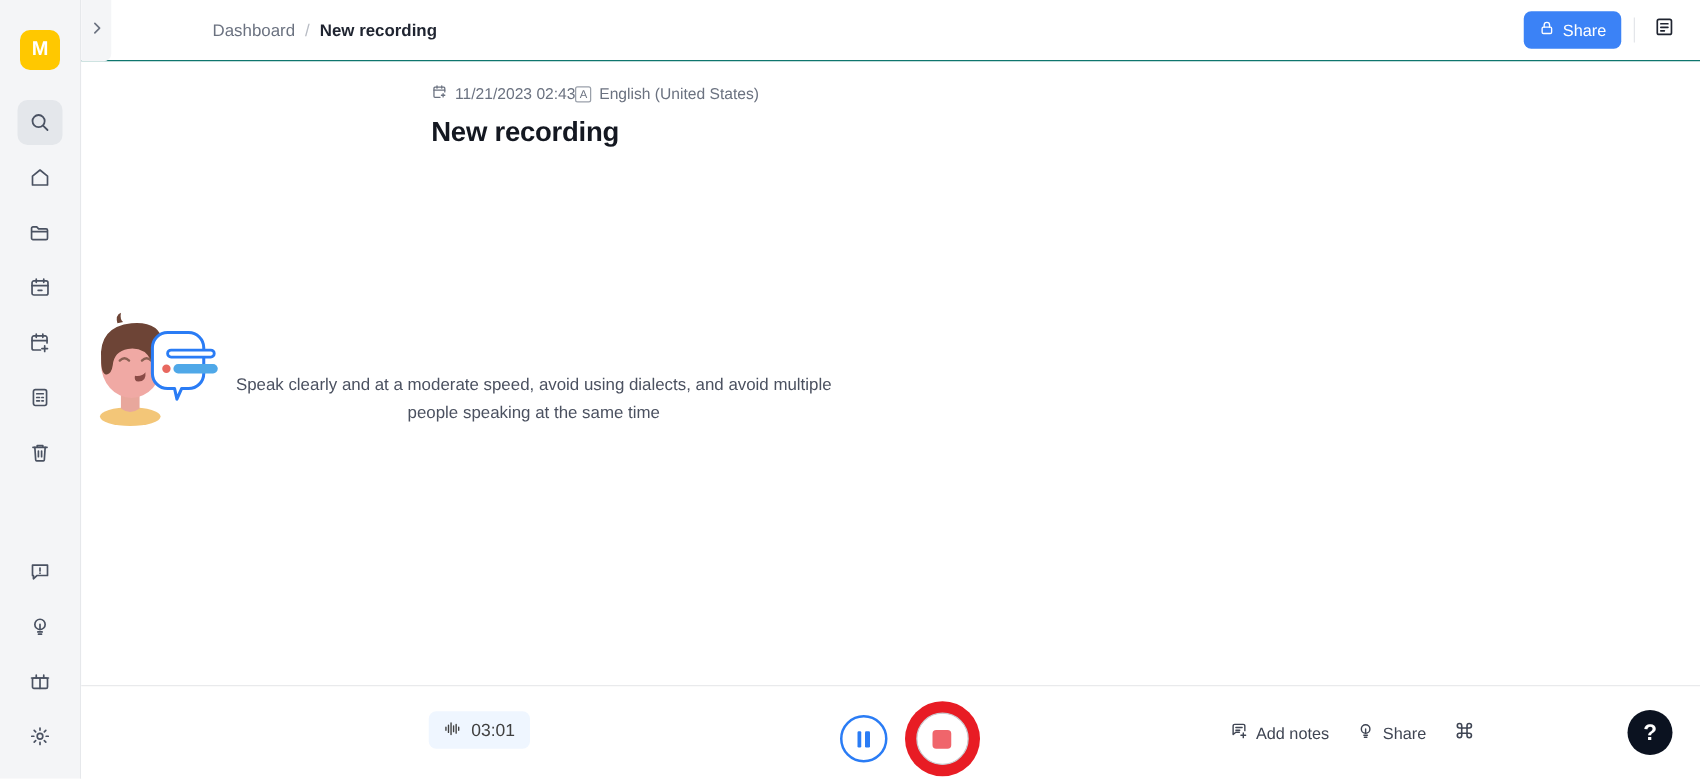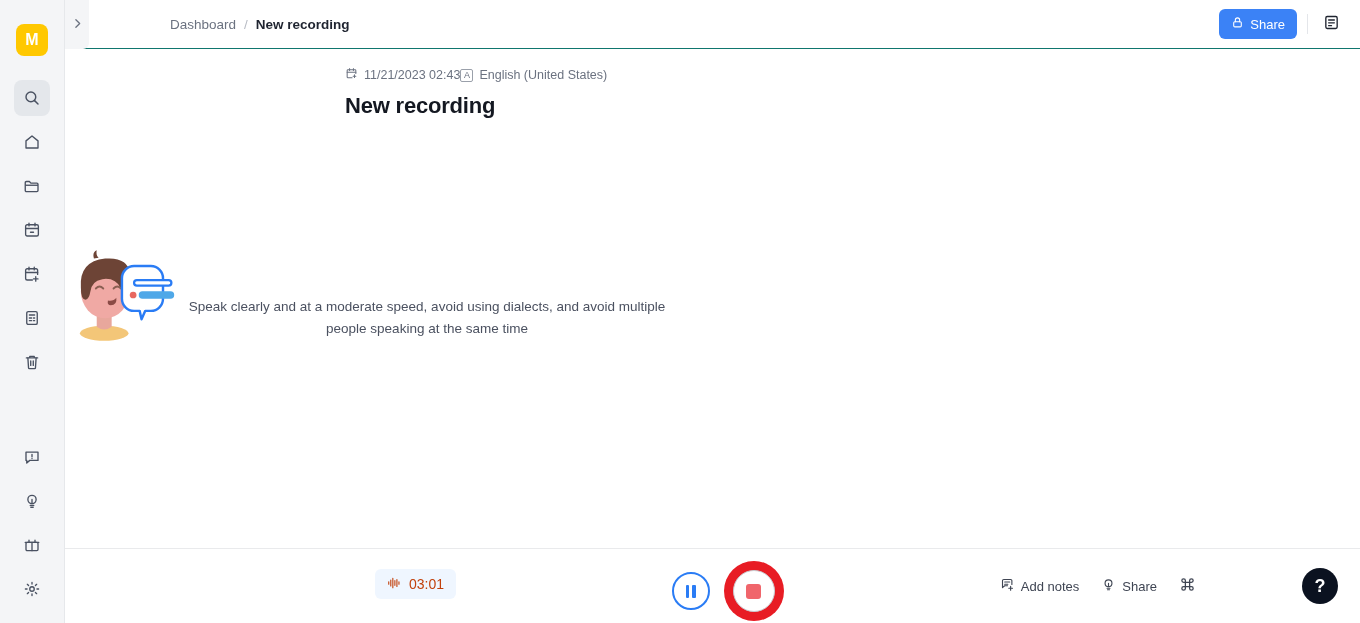--- a/index.html
+++ b/index.html
@@ -119,23 +119,22 @@
   .bottombar {
     position: absolute; left: 0; right: 0; bottom: 0; height: 75px;
     border-top: 1px solid #e9eaec;
     background: #ffffff;
   }
   .timer-pill {
     position: absolute; left: 278px; top: 20px;
     background: #eff6ff; border-radius: 6px;
     height: 30px; padding: 0 12px;
     display: flex; align-items: center; gap: 8px;
-    color: #c2410c; font-size: 14px;
+    color: #404040; font-size: 14px;
     cursor: pointer;
-    margin-left: 32px;
   }
   .center-controls {
     position: absolute; left: 0; right: 0; top: 12px;
     display: flex; align-items: center; justify-content: center; gap: 14px;
     padding-left: 30px;
   }
   .pause-btn {
     width: 38px; height: 38px; border-radius: 50%;
     border: 2px solid #2a7cf5; background: #ffffff;
     display: flex; align-items: center; justify-content: center;
@@ -150,21 +149,21 @@
     cursor: pointer;
   }
   .stop-inner {
     width: 42px; height: 42px; border-radius: 50%;
     background: #ffffff; border: 1.5px solid #c9ccd1;
     display: flex; align-items: center; justify-content: center;
   }
   .stop-square { width: 15px; height: 15px; background: #f0656b; border-radius: 3px; }
 
   .right-actions {
-    position: absolute; right: 164px; top: 27px;
+    position: absolute; right: 180px; top: 27px;
     display: flex; align-items: center; gap: 22px;
     font-size: 13px; color: #3f4553;
   }
   .action { display: flex; align-items: center; gap: 6px; cursor: pointer; }
   .cmd-icon { display: flex; align-items: center; cursor: pointer; color: #3f4553; }
 
   .help-btn {
     position: absolute; right: 22px; bottom: 19px;
     width: 36px; height: 36px; border-radius: 50%;
     background: #0b1220; color: #ffffff;

